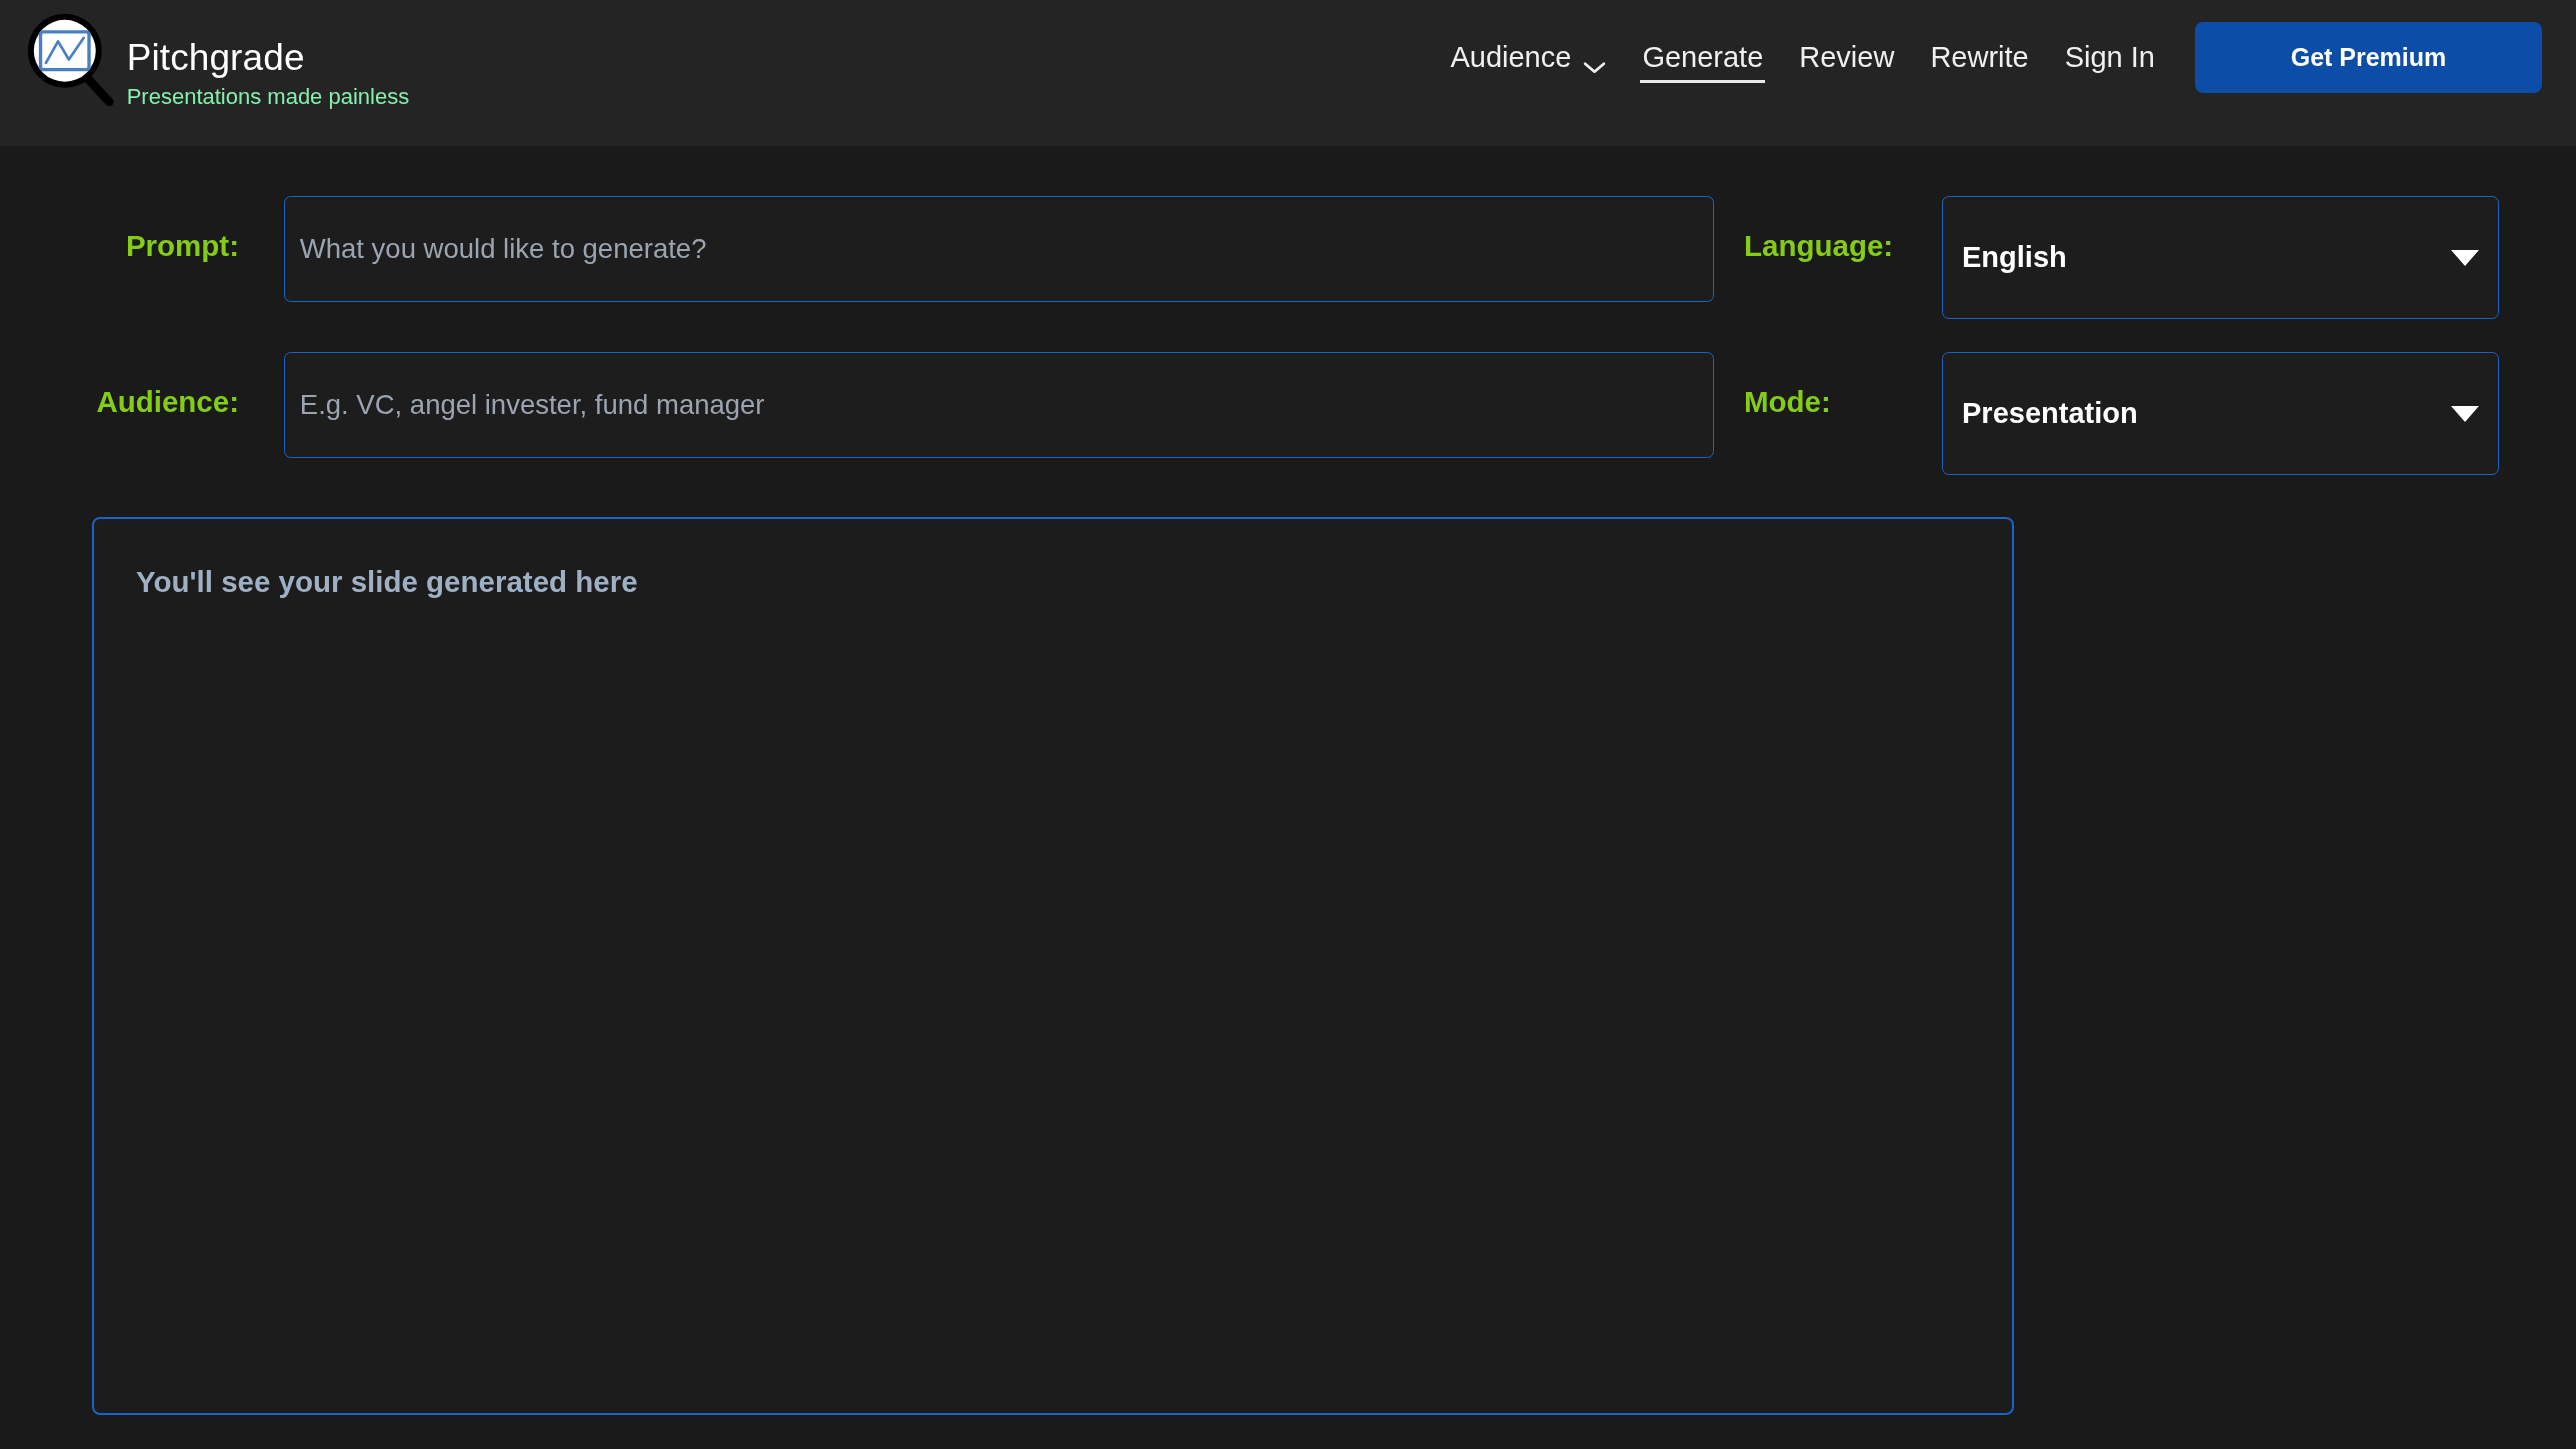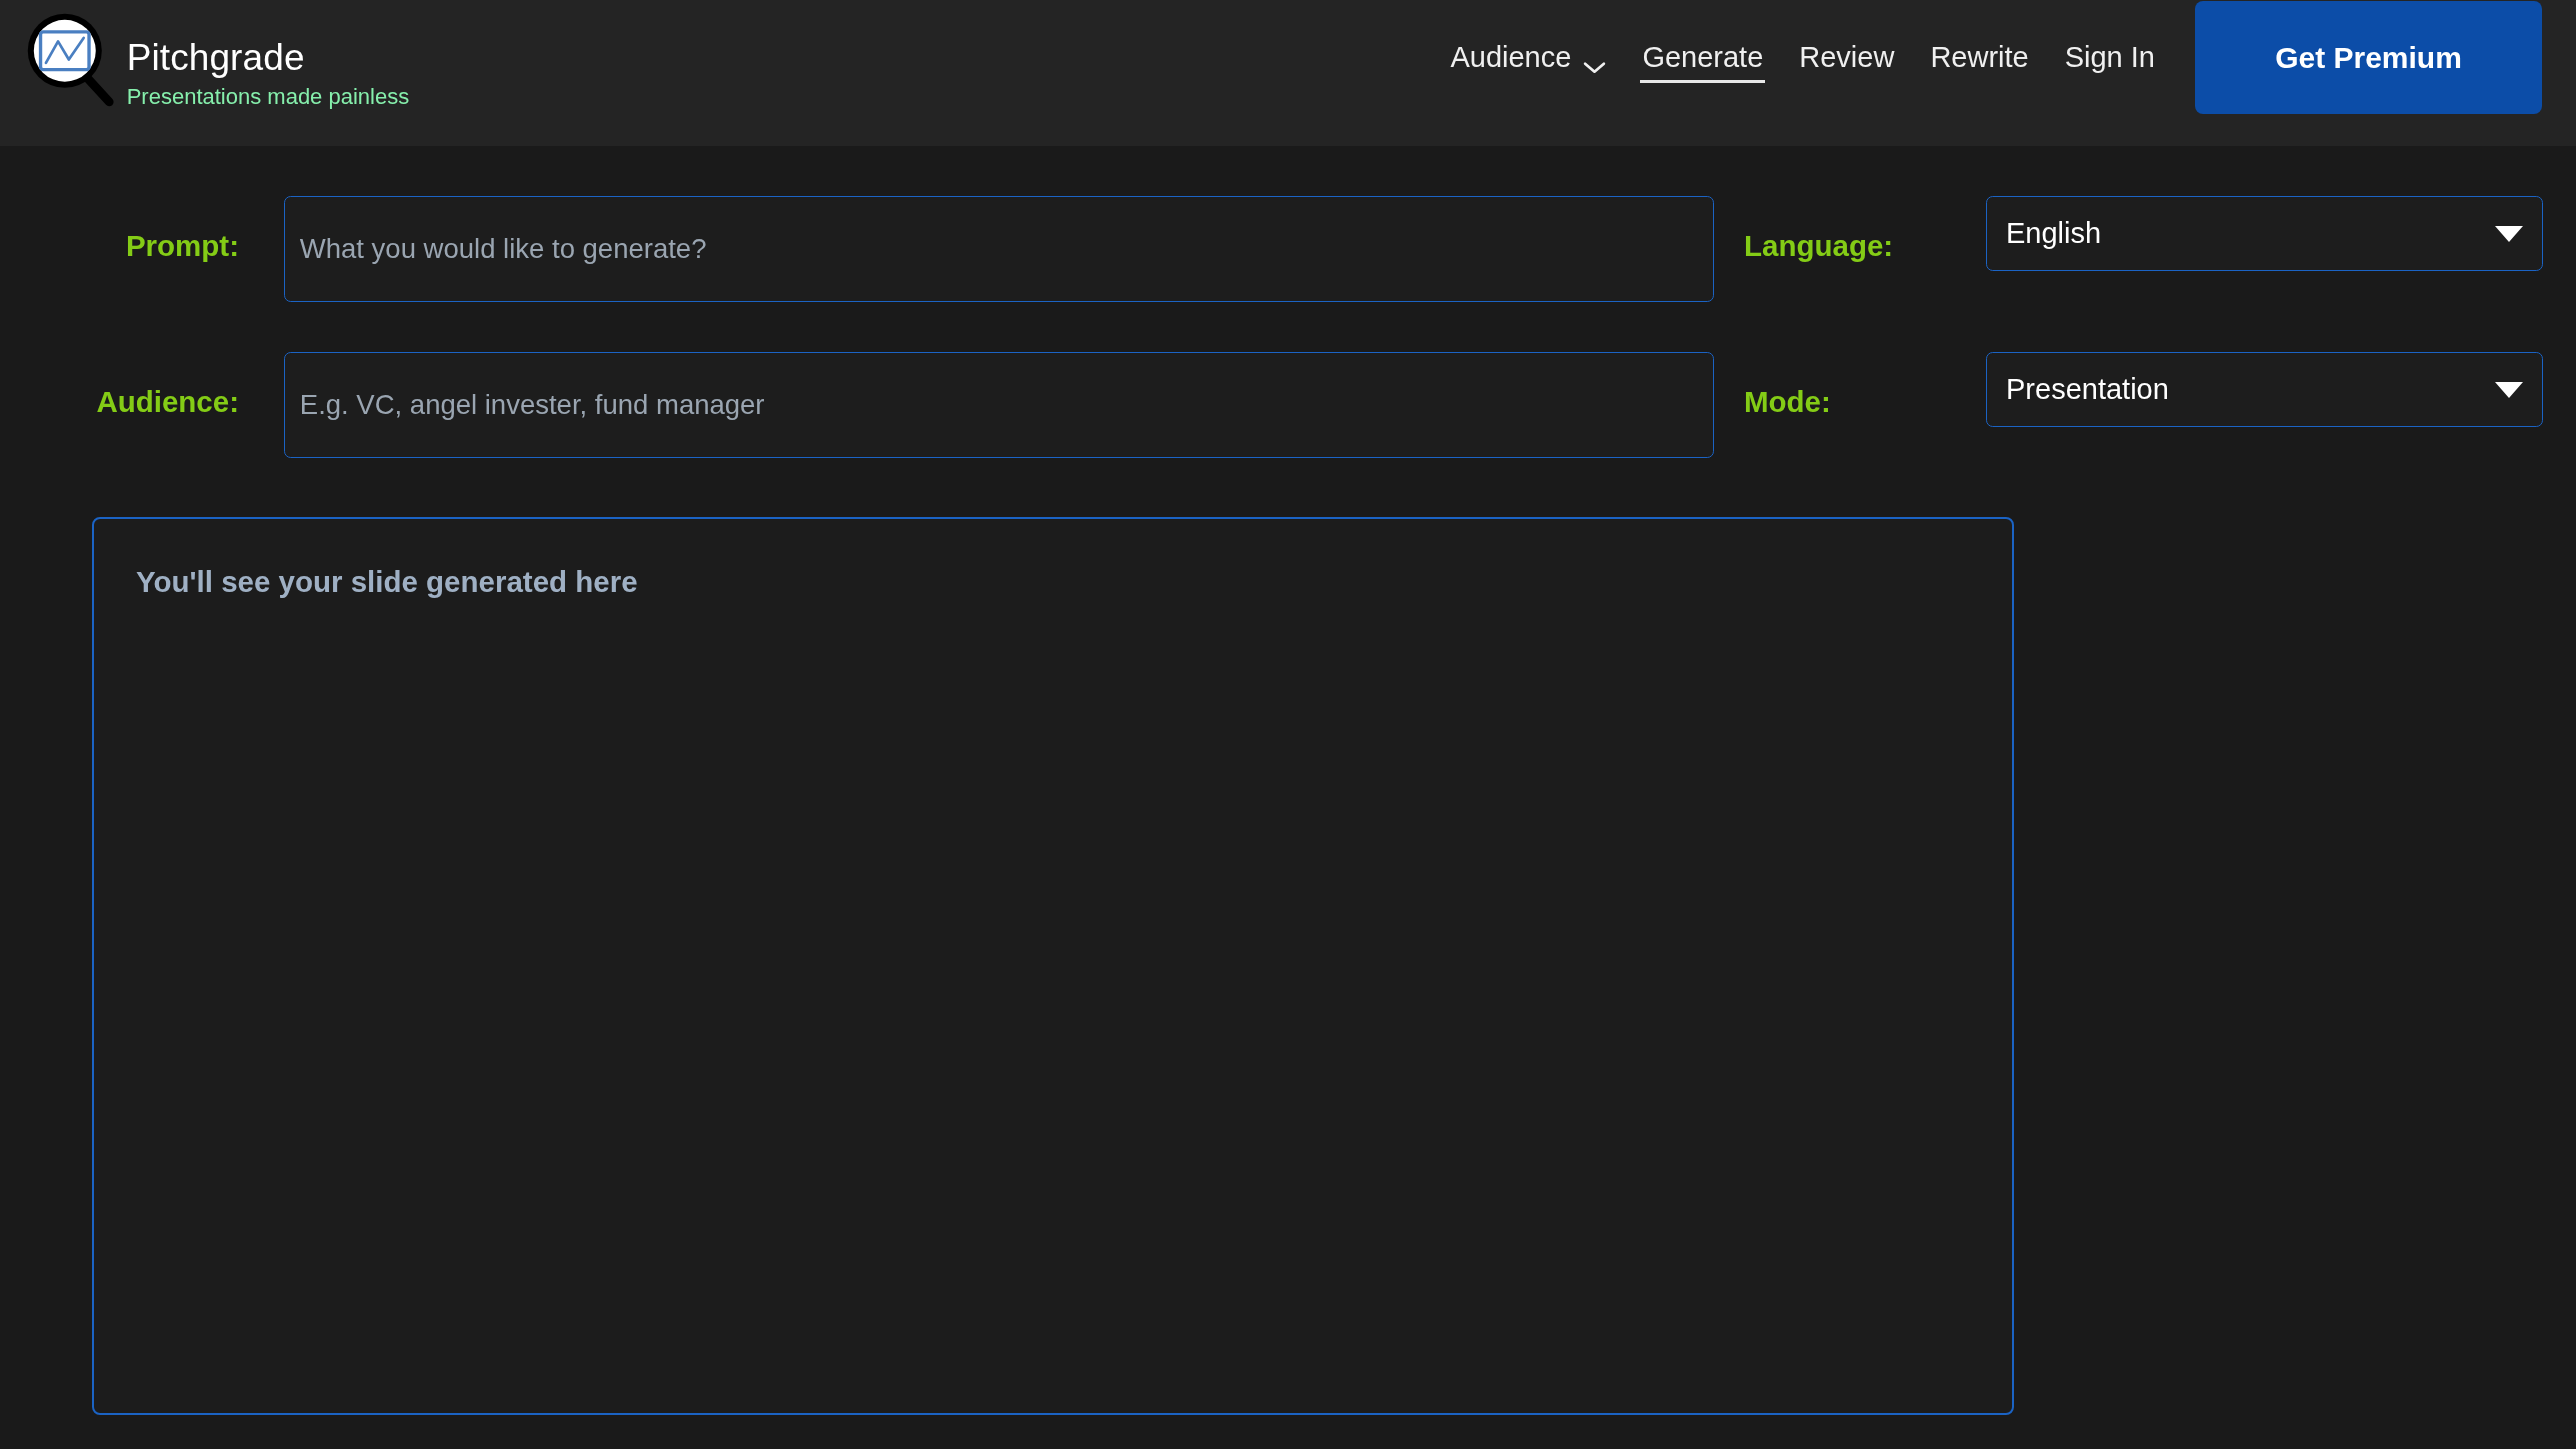--- a/index.html
+++ b/index.html
@@ -83,26 +83,26 @@
     left: 16px;
     right: 16px;
     bottom: -10.7px;
     height: 2.7px;
     background: #e8e8e8;
   }
   .cta-btn {
     margin-left: 22px;
     background: #0C4DA8;
     color: #ffffff;
-    font-size: 30px;
+    font-size: 25px;
     font-weight: bold;
     border: none;
     border-radius: 8px;
     width: 347px;
-    height: 113px;
+    height: 71px;
     cursor: pointer;
     font-family: "Liberation Sans", sans-serif;
     white-space: nowrap;
     text-align: center;
   }
 
   
   .form-row {
     position: absolute;
     height: 99px;
@@ -141,23 +141,24 @@
     color: #e6e6e6;
     font-size: 27.5px;
     font-family: "Liberation Sans", sans-serif;
     padding: 0 14.8px;
     outline: none;
   }
   .text-input::placeholder { color: #9aa5b1; opacity: 1; }
 
   .select-wrap {
     position: absolute;
-    left: 1986px;
+    left: 1942px;
     width: 557px;
-    height: 75px;
+    height: 123px;
+    font-weight: bold;
   }
   .select-box {
     width: 100%;
     height: 100%;
     background: #1d1d1d;
     border: 1.3px solid #1b63c4;
     border-radius: 6.7px;
     display: flex;
     align-items: center;
     padding: 0 19px;

